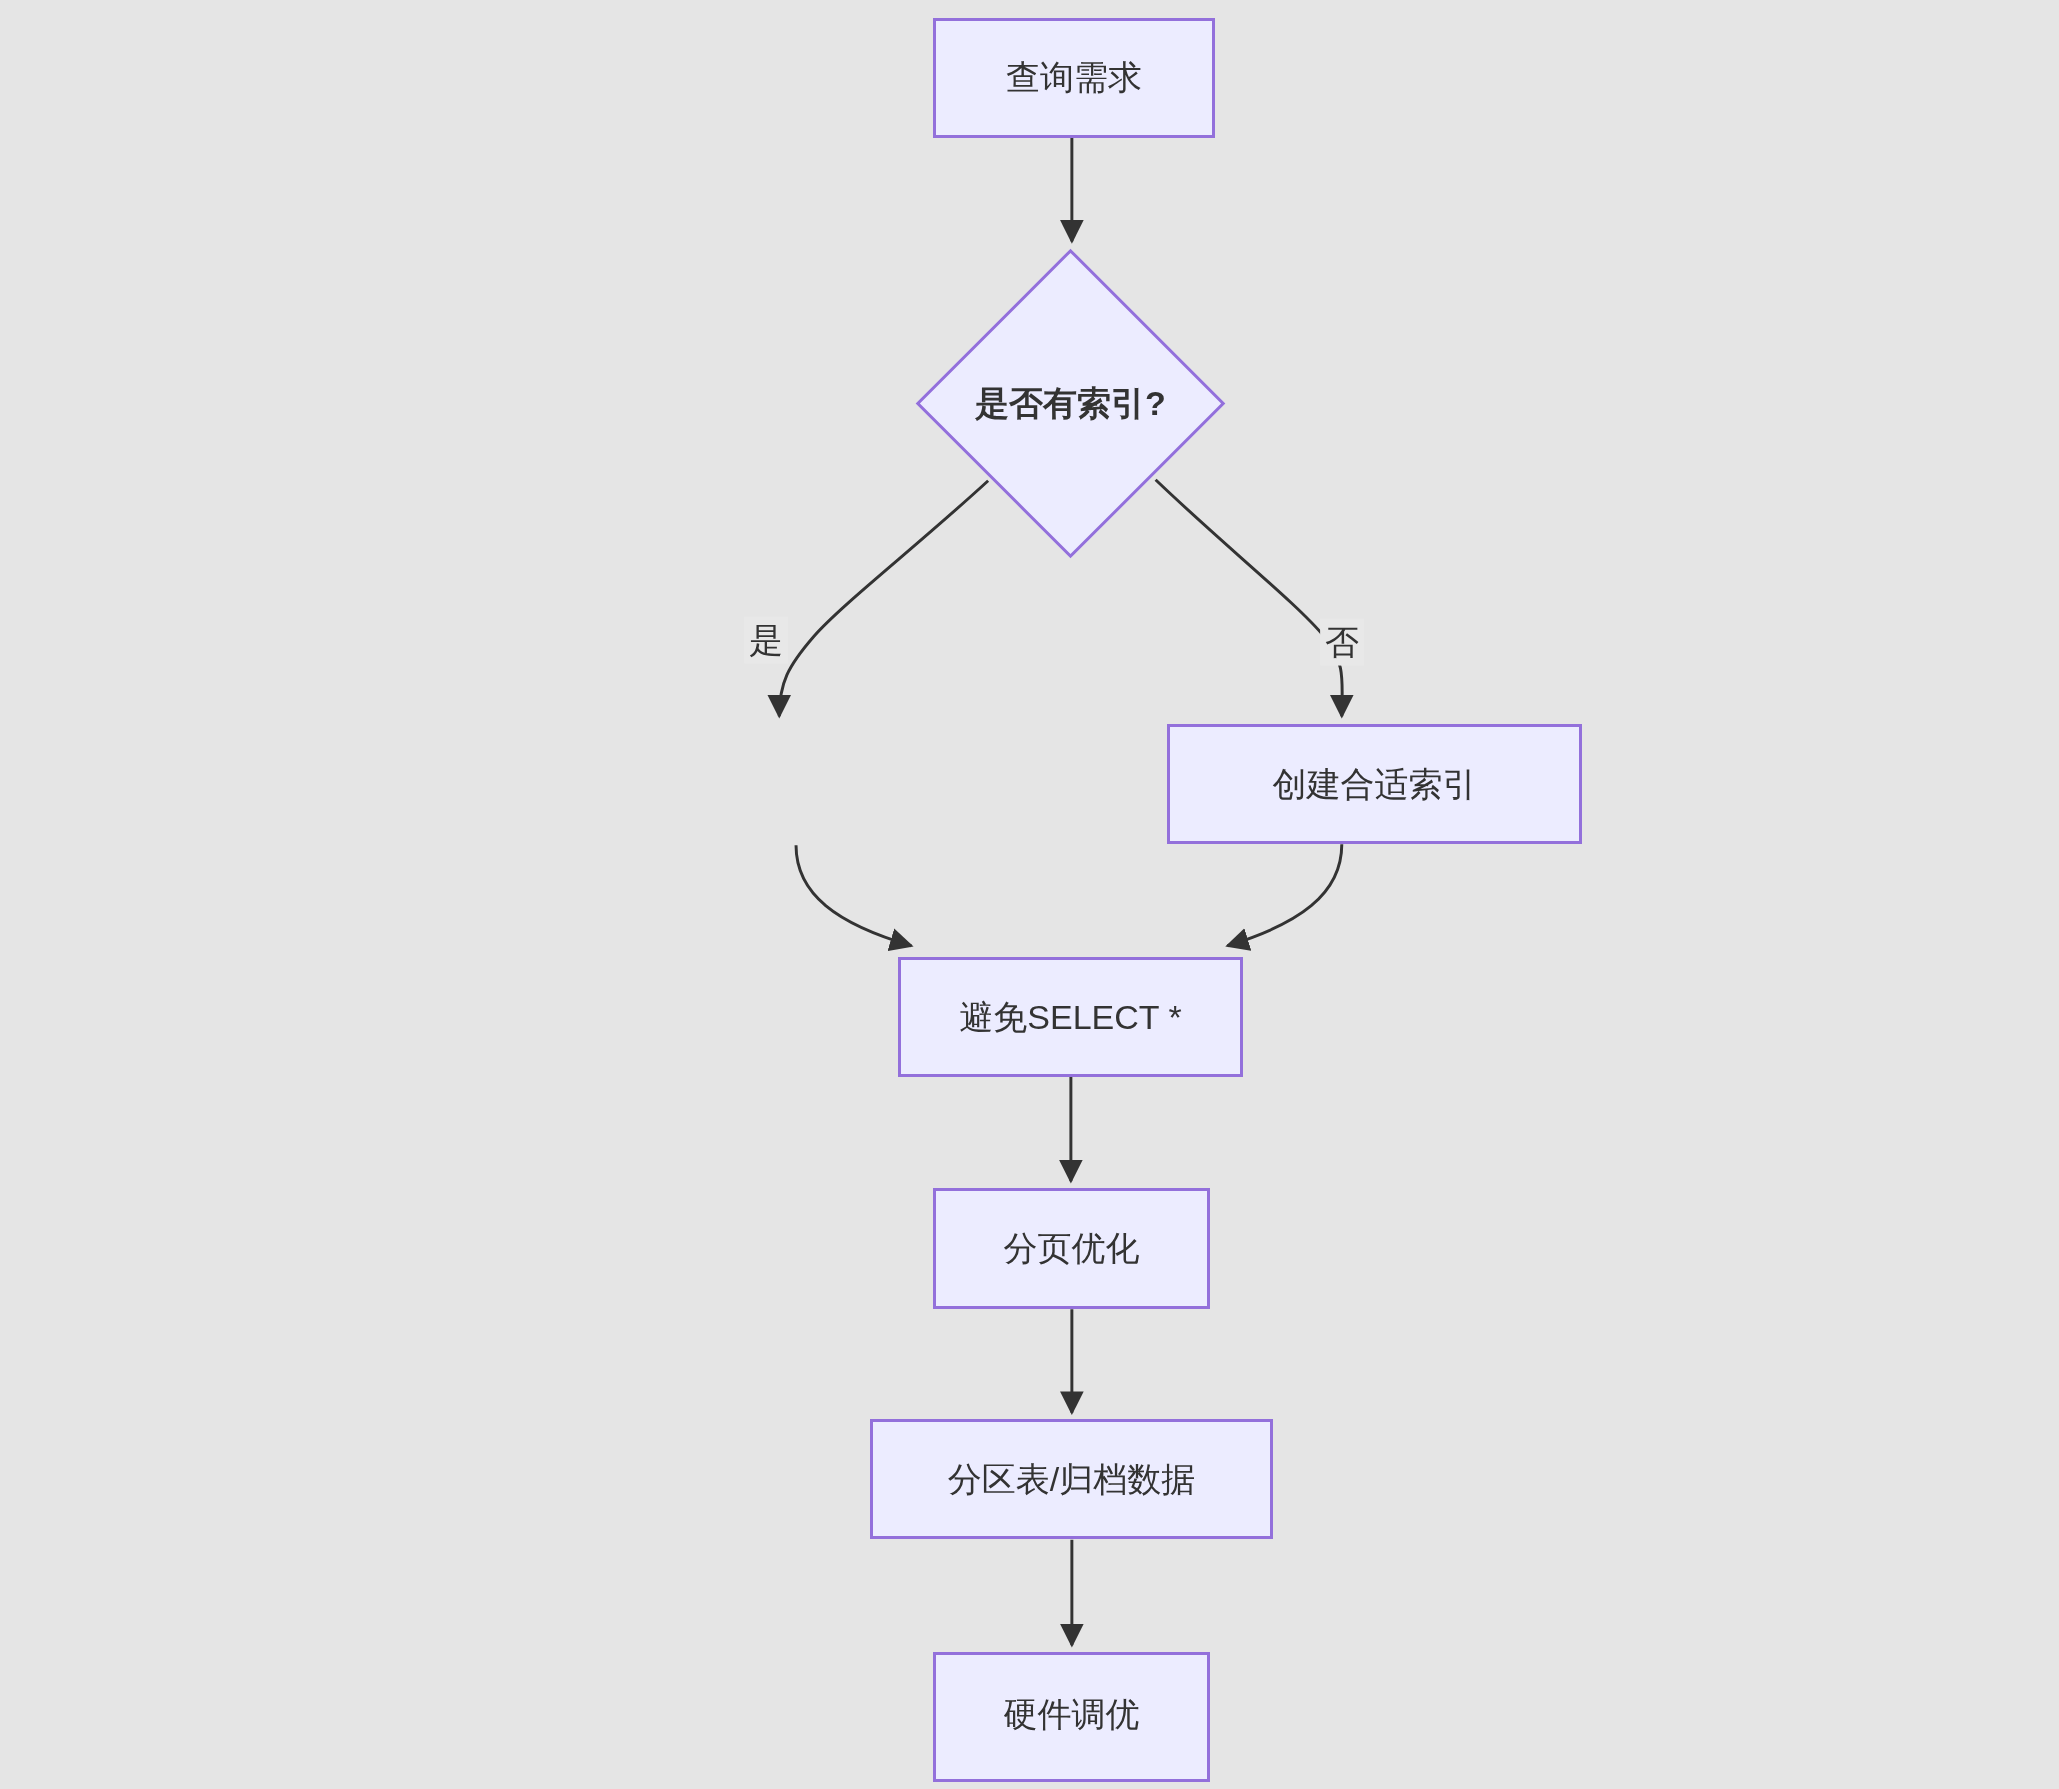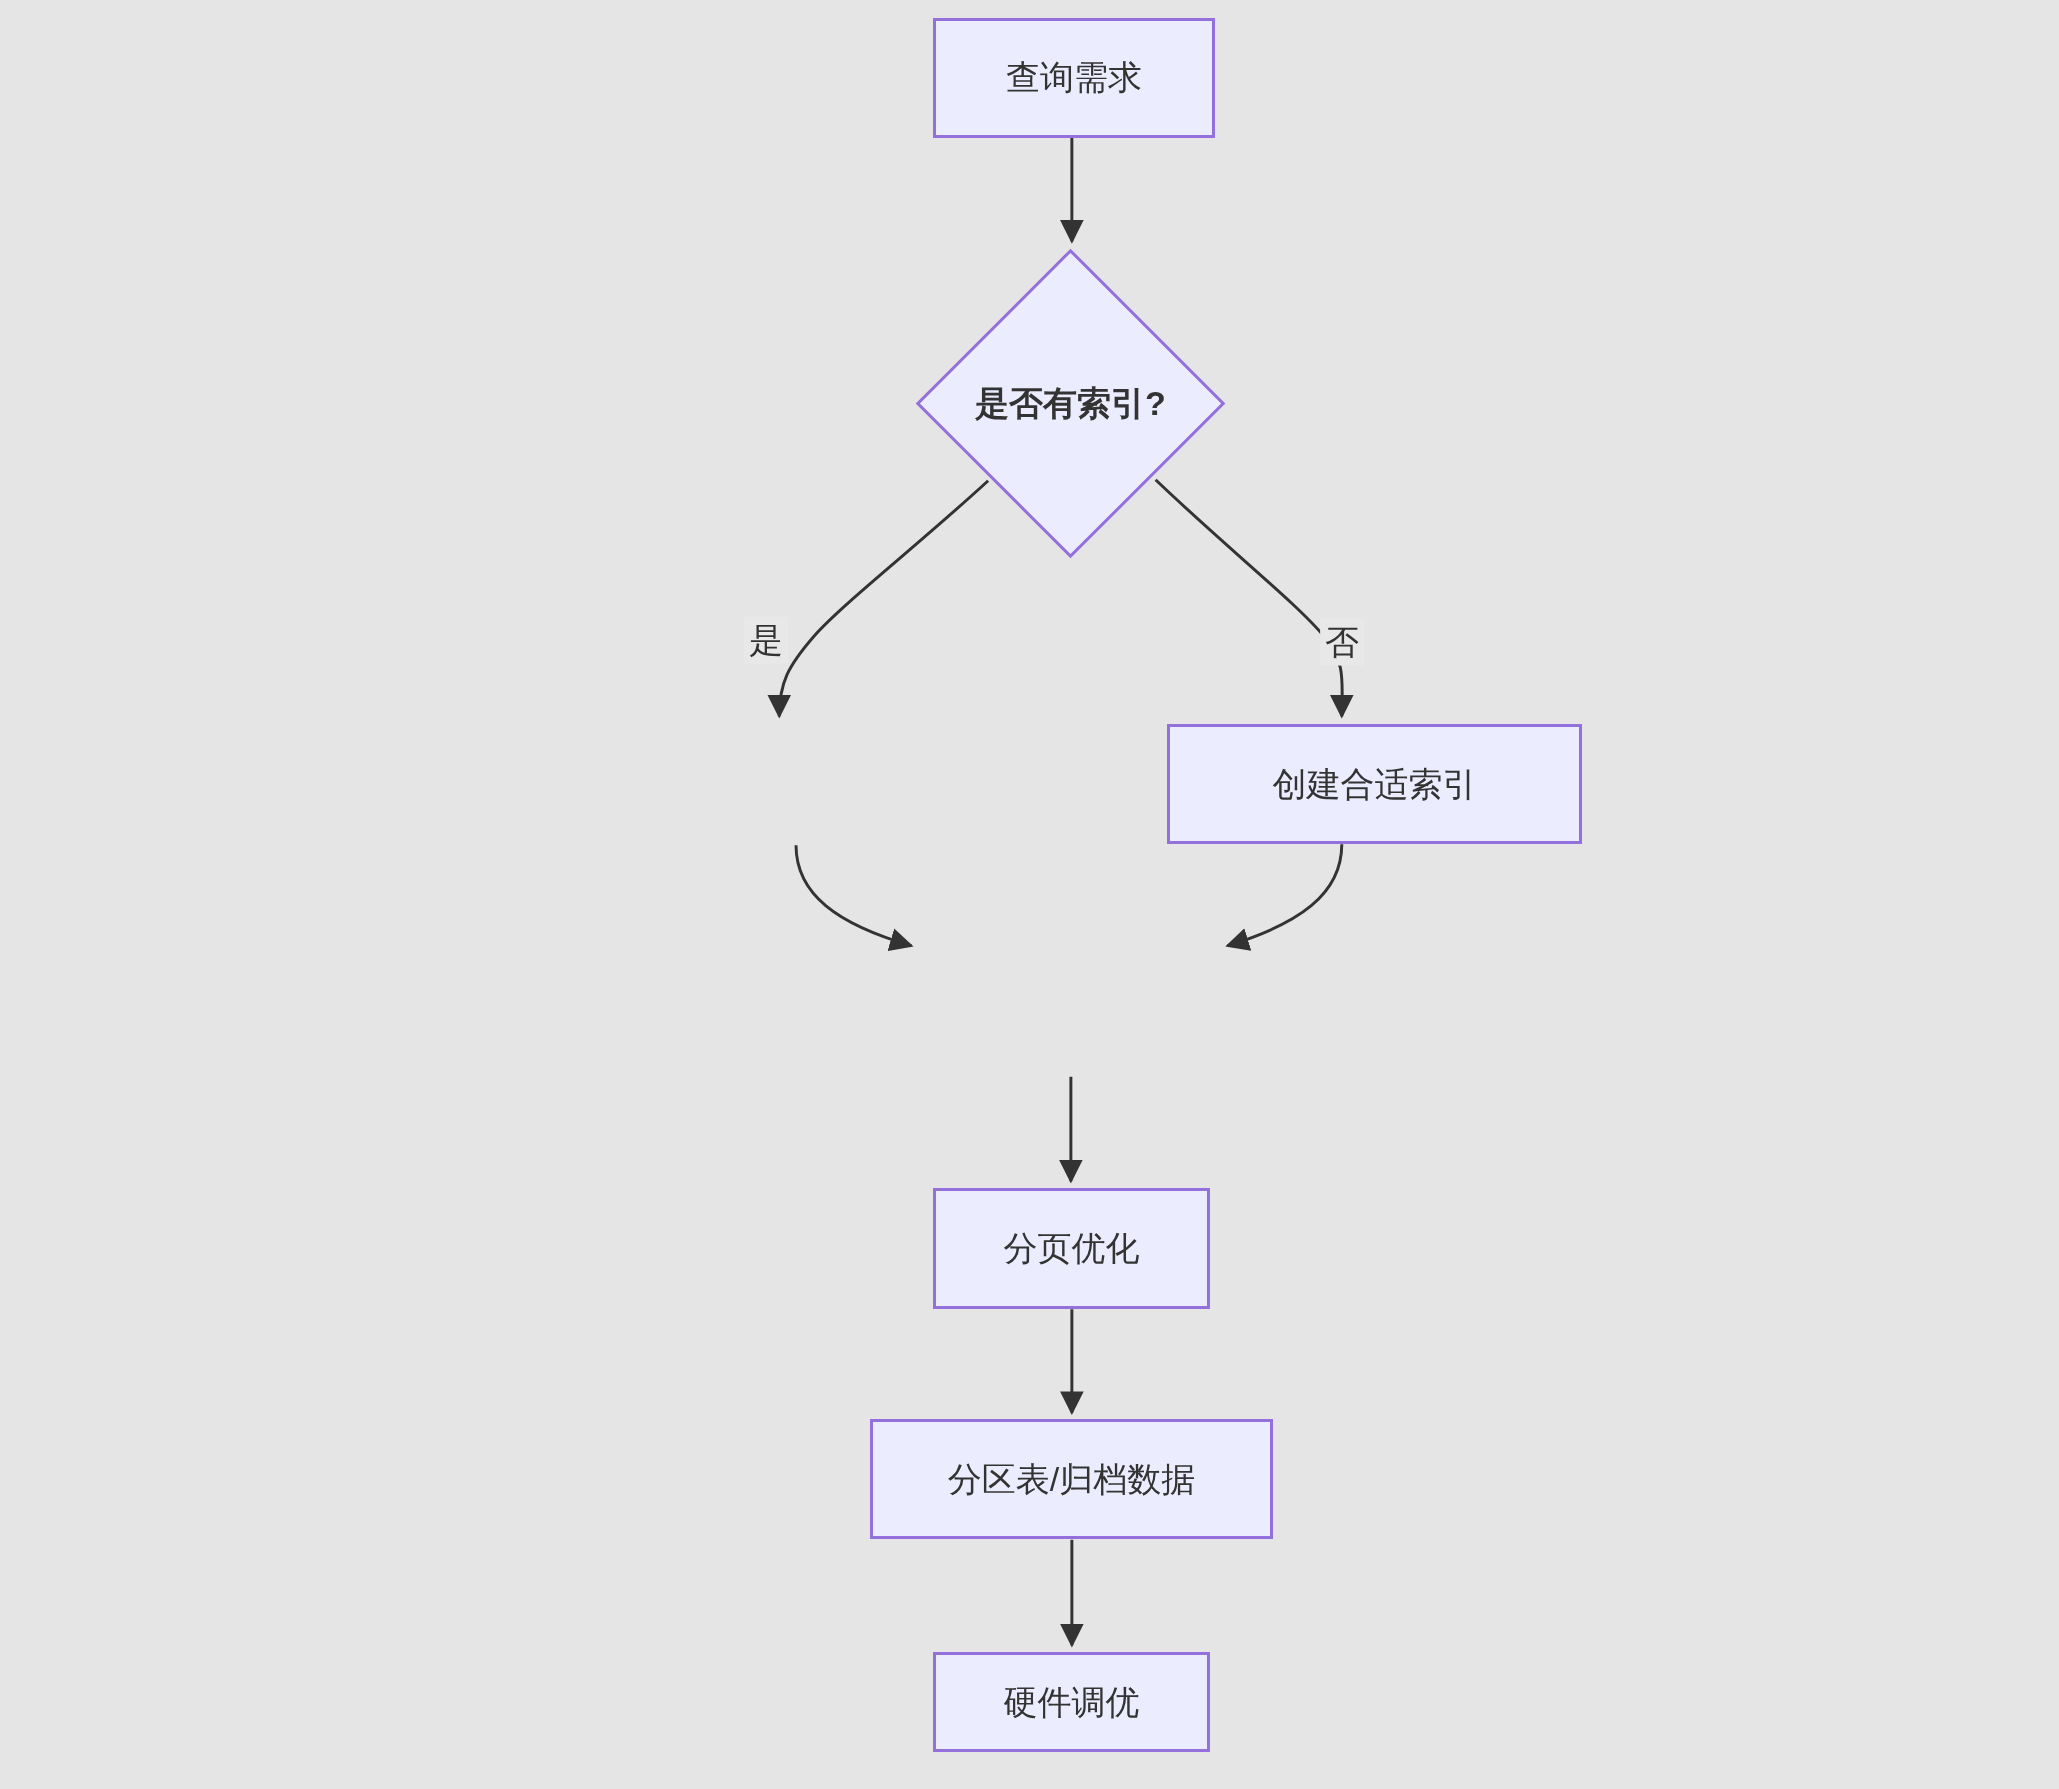--- a/index.html
+++ b/index.html
@@ -42,21 +42,21 @@
     text-align: center;
     white-space: nowrap;
   }
   
   .node-start     { left: 933px;  top: 17.7px;   width: 282px; height: 120px; }
   .node-covering  { left: 547px;  top: 724px;  width: 476px; height: 121px; }
   .node-create    { left: 1167px; top: 724px;  width: 415px; height: 120px; }
   .node-select    { left: 898px;  top: 957px;  width: 345px; height: 120px; }
   .node-paging    { left: 933px;  top: 1188px; width: 277px; height: 121px; }
   .node-partition { left: 870px;  top: 1419px; width: 403px; height: 120px; text-align: center; }
-  .node-hardware  { left: 933px;  top: 1652px; width: 277px; height: 100px; }
+  .node-hardware  { left: 933px;  top: 1652px; width: 277px; height: 130px; font-family: Liberation Mono, monospace; }
 
   
   .diamond-wrap {
     position: absolute;
     left: 916px;
     top: 249px;
     width: 309px;
     height: 309px;
     display: flex;
     align-items: center;
@@ -119,20 +119,21 @@
   <div class="node node-start">查询需求</div>
 
   <div class="diamond-wrap">
     <div class="diamond-shape"></div>
     <div class="diamond-label">是否有索引?</div>
   </div>
 
 
   <div class="node node-create">创建合适索引</div>
 
+  <div class="node node-select">避免SELECT *</div>
 
   <div class="node node-paging">分页优化</div>
 
   <div class="node node-partition">分区表/归档数据</div>
 
   <div class="node node-hardware">硬件调优</div>
 
   <div class="edge-label edge-label-yes">是</div>
 
   <div class="edge-label edge-label-no">否</div>

